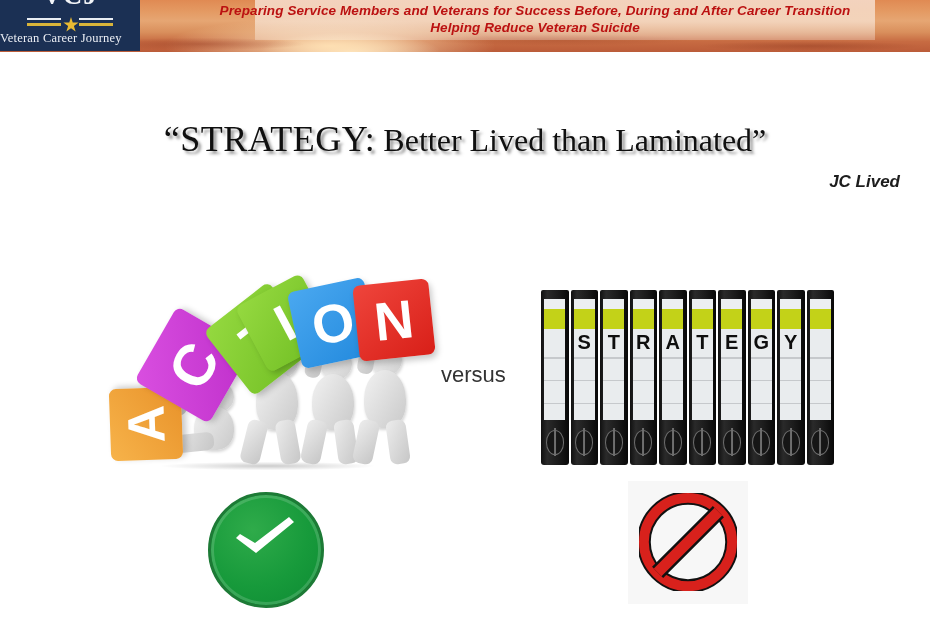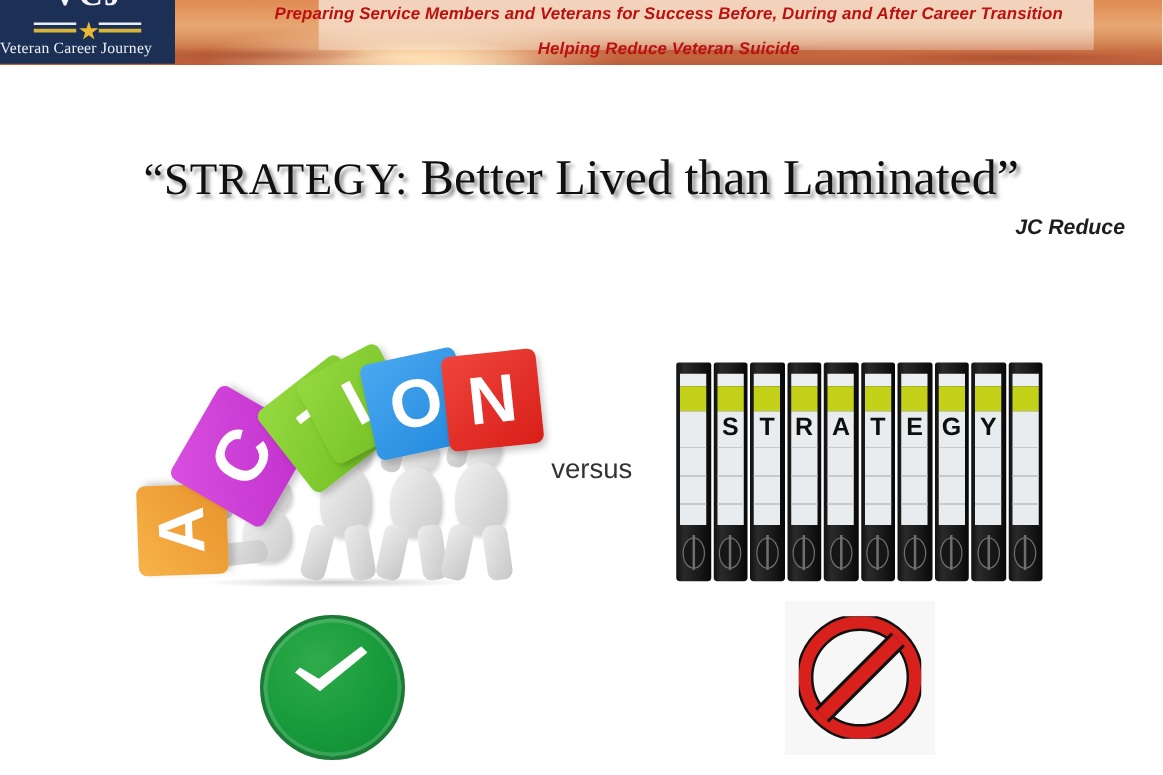--- a/index.html
+++ b/index.html
@@ -67,21 +67,21 @@
   }
   .banner-line {
     color: #bb1111;
     font-weight: bold;
     font-style: italic;
     font-size: 13.5px;
     line-height: 17px;
     white-space: nowrap;
     letter-spacing: .1px;
   }
-  .banner-line.l2 { margin-top: 11px; }
+  .banner-line.l2 { margin-top: 0px; }
 
   
   .logo {
     position: absolute;
     left: 0; top: 0;
     width: 140px; height: 51px;
     background: #1b3054;
     overflow: hidden;
   }
   .logo-mark {
@@ -142,21 +142,21 @@
     font-family: "Liberation Serif", serif;
     color: #101010;
     white-space: nowrap;
     text-shadow: 3px 3px 3px rgba(120,120,120,.75);
   }
   .title .big {
     font-size: 36px;
     letter-spacing: .5px;
   }
   .title .rest {
-    font-size: 40px;
+    font-size: 32px;
   }
   .attribution {
     position: absolute;
     left: 0; top: 172px;
     width: 900px;
     text-align: right;
     font-size: 17px;
     font-style: italic;
     font-weight: bold;
     color: #1d1d1d;
@@ -330,21 +330,21 @@
     <div class="bar b3"></div>
     <div class="bar b4"></div>
     <div class="star"></div>
   </div>
   <div class="logo-name">Veteran Career Journey</div>
 </div>
 
 <div class="title">
   <span class="big">“STRATEGY:</span><span class="rest"> Better Lived than Laminated”</span>
 </div>
-<div class="attribution">JC Reduce</div>
+<div class="attribution">JC Lived</div>
 
 <div class="action-img">
   <div class="ground-shadow"></div>
 
   <div>
     <div class="fig-head" style="left:96px;top:100px;width:30px;height:30px;"></div>
     <div class="fig-body" style="left:86px;top:124px;width:40px;height:44px;"></div>
     <div class="fig-arm" style="left:68px;top:92px;width:16px;height:42px;transform:rotate(22deg);"></div>
     <div class="fig-leg" style="left:58px;top:152px;width:48px;height:18px;transform:rotate(-6deg);"></div>
   </div>

